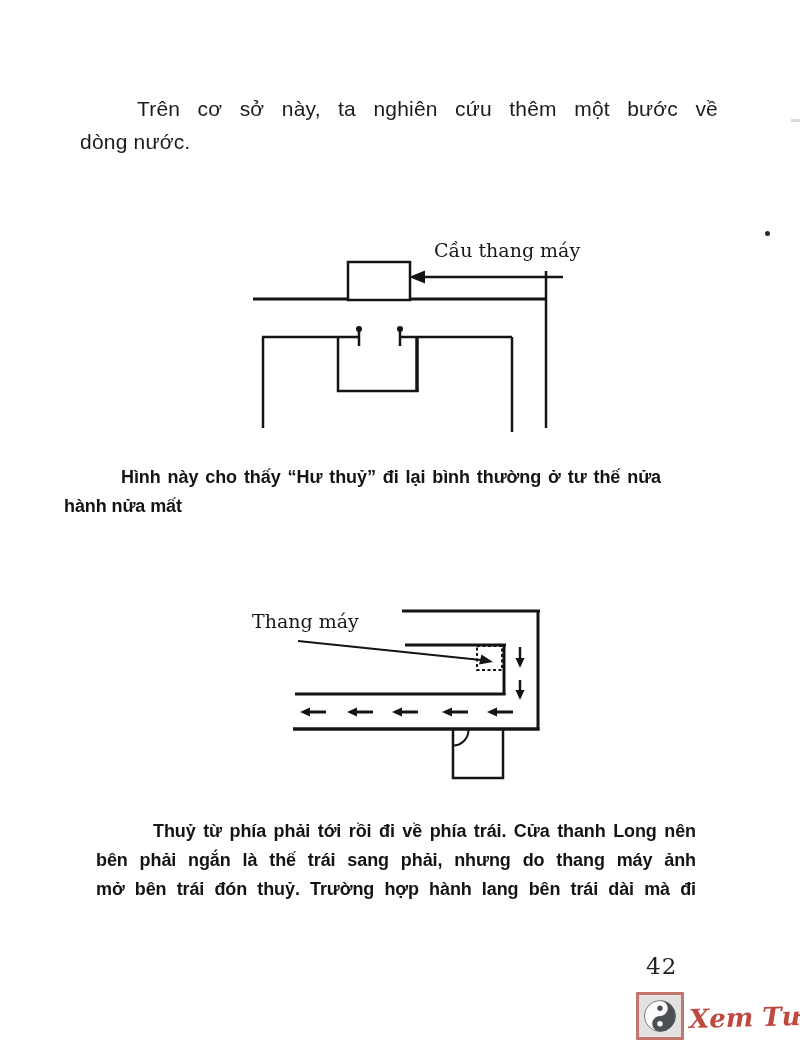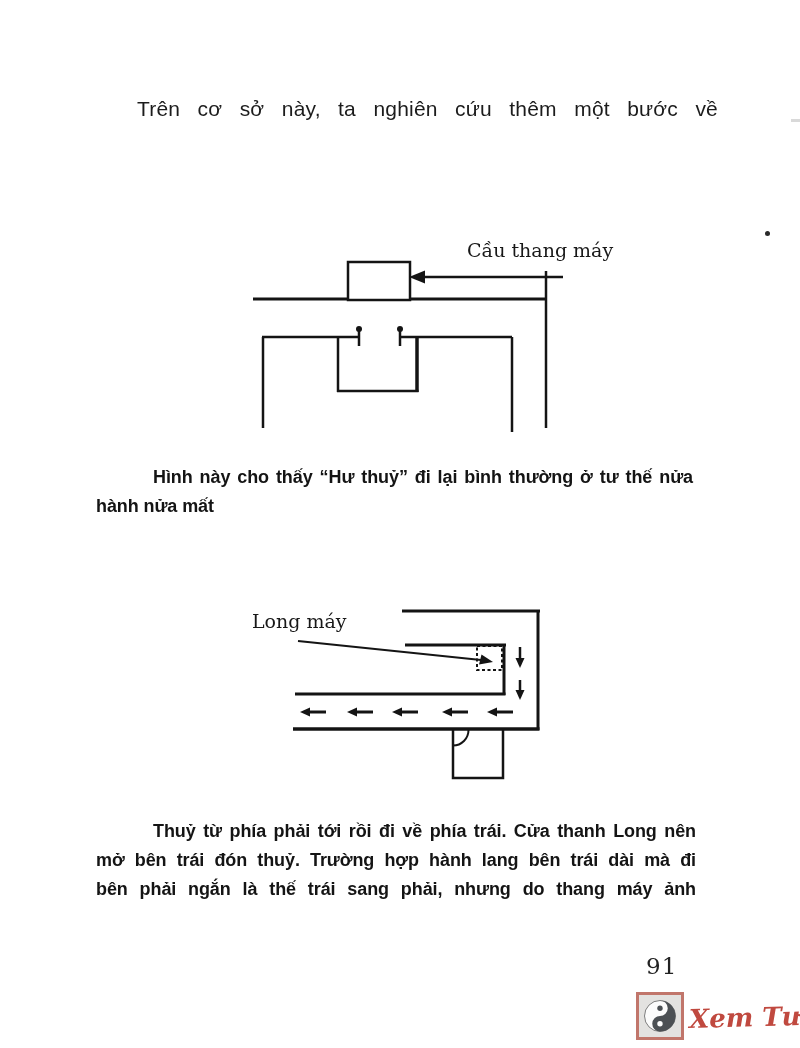--- a/index.html
+++ b/index.html
@@ -7,45 +7,46 @@
     position:relative;width:800px;height:1048px;background:#ffffff;
     font-family:"Liberation Sans","DejaVu Sans",sans-serif;color:#1c1c1c;overflow:hidden;
   }
   .para{position:absolute;}
   .jline{text-align:justify;text-align-last:justify;}
   .lastline{text-align:left;text-align-last:left;}
   .intro{left:80px;top:56px;width:638px;font-size:21px;line-height:32.5px;letter-spacing:.2px;margin-top:37px;}
   .ind{text-indent:57px;}
   .it{font-style:italic;}
   .cap{font-weight:bold;font-size:18px;line-height:29px;letter-spacing:-.1px;color:#141414;}
-  .cap1{left:96px;top:463px;width:597px;}
+  .cap1{left:64px;top:463px;width:597px;}
   .cap2{left:96px;top:817px;width:600px;}
   .diagram{position:absolute;}
   .d1{left:250px;top:238px;width:334px;height:200px;}
   .d2{left:250px;top:600px;width:300px;height:185px;}
   .diagram svg{position:absolute;left:0;top:0;}
   .dlabel{position:absolute;font-family:"DejaVu Serif",serif;font-size:19px;color:#181818;white-space:nowrap;}
-  .dlabel1{left:217px;top:1px;}
+  .dlabel1{left:184px;top:1px;}
   .dlabel2{left:2px;top:10px;}
   .pagenum{position:absolute;left:646px;top:953px;font-family:"DejaVu Serif",serif;font-size:23px;color:#222222;letter-spacing:1px;}
   .wm{position:absolute;left:636px;top:992px;display:flex;align-items:center;}
   .wm-text{margin-left:5px;font-family:"DejaVu Serif",serif;font-style:italic;font-weight:bold;
            font-size:26px;color:#c0493f;transform:rotate(-1.5deg);white-space:nowrap;}
   .speck{position:absolute;left:765px;top:231px;width:5px;height:5px;border-radius:50%;background:#2a2a2a;}
   .edge-mark{position:absolute;left:791px;top:119px;width:9px;height:3px;background:#d9d9d9;}
   .ink{stroke:#141414;}
   .inkfill{fill:#141414;}
 </style>
 </head>
 <body>
 
 <div class="page">
 
   <div class="para intro">
     <div class="jline ind">Trên cơ sở này, ta nghiên cứu thêm một bước về</div>
+    <div class="lastline">dòng nước.</div>
   </div>
 
   <div class="diagram d1">
     <svg width="334" height="200" viewBox="0 0 334 200">
 
       <line class="ink" x1="3" y1="61" x2="296" y2="61" stroke-width="3"></line>
       <rect x="98" y="24" width="62" height="38" fill="#ffffff" class="ink" stroke-width="2.5"></rect>
 
       <line class="ink" x1="172" y1="39" x2="313" y2="39" stroke-width="2.5"></line>
       <polygon class="inkfill" points="159,39 175,32.5 175,45.5"></polygon>
@@ -95,30 +96,30 @@
       <line class="ink" x1="150" y1="112" x2="168" y2="112" stroke-width="3"></line>
       <polygon class="inkfill" points="142,112 152,107.5 152,116.5"></polygon>
       <line class="ink" x1="200" y1="112" x2="218" y2="112" stroke-width="3"></line>
       <polygon class="inkfill" points="192,112 202,107.5 202,116.5"></polygon>
       <line class="ink" x1="245" y1="112" x2="263" y2="112" stroke-width="3"></line>
       <polygon class="inkfill" points="237,112 247,107.5 247,116.5"></polygon>
 
       <path d="M203,130 L203,178 L253,178 L253,130" fill="none" class="ink" stroke-width="2.5"></path>
       <path d="M218.5,130 A15.5,15.5 0 0 1 203,145.5" fill="none" class="ink" stroke-width="2"></path>
     </svg>
-    <div class="dlabel dlabel2">Long máy</div>
+    <div class="dlabel dlabel2">Thang máy</div>
   </div>
 
   <div class="para cap cap2">
     <div class="jline ind">Thuỷ từ phía phải tới rồi đi về phía trái. Cửa thanh Long nên</div>
+    <div class="jline">bên phải ngắn là thế trái sang phải, nhưng do thang máy ảnh</div>
     <div class="jline">mở bên trái đón thuỷ. Trường hợp hành lang bên trái dài mà đi</div>
-    <div class="jline">bên phải ngắn là thế trái sang phải, nhưng do thang máy ảnh</div>
   </div>
 
-  <div class="pagenum">91</div>
+  <div class="pagenum">42</div>
 
   <div class="wm">
     <svg width="48" height="48" viewBox="0 0 48 48">
       <rect x="1.5" y="1.5" width="45" height="45" fill="#e3e2e0" stroke="#c1766b" stroke-width="3"></rect>
       <circle cx="24" cy="24" r="15.5" fill="#fcfcfc" stroke="#7d7d7d" stroke-width="1"></circle>
       <path d="M24,8.5 a15.5,15.5 0 0 1 0,31 a7.75,7.75 0 0 1 0,-15.5 a7.75,7.75 0 0 0 0,-15.5 z" fill="#4c5054"></path>
       <circle cx="24" cy="16.25" r="2.7" fill="#4c5054"></circle>
       <circle cx="24" cy="31.75" r="2.7" fill="#fcfcfc"></circle>
     </svg>
     <span class="wm-text">Xem Tướng.net</span>

